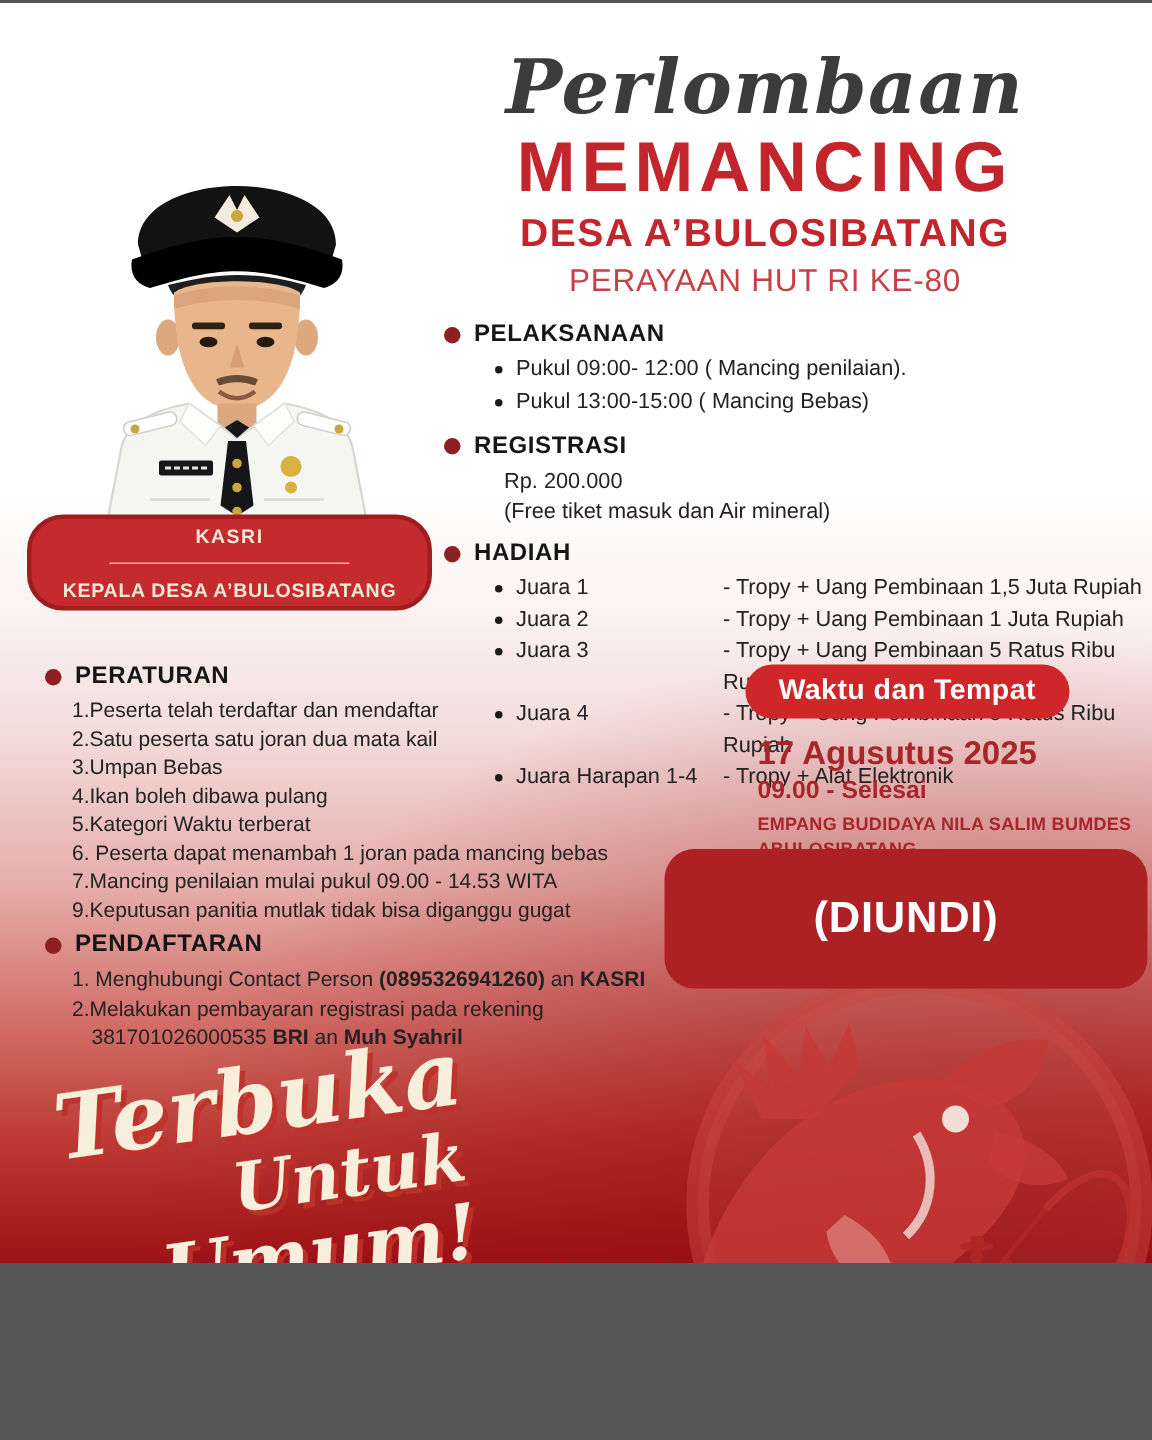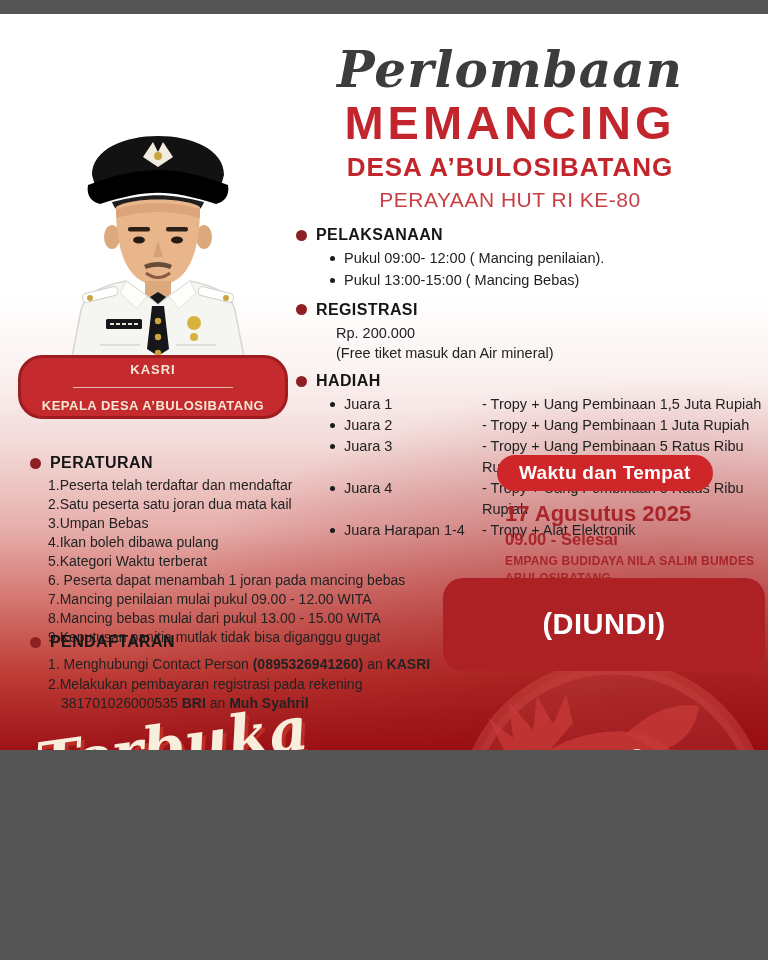--- a/index.html
+++ b/index.html
@@ -1,17 +1,17 @@
 <!DOCTYPE html>
 <html><head>
 <meta charset="utf-8">
 <style>
   html,body{margin:0;padding:0;background:#555;}
   .poster{
-    position:relative;width:768px;height:736px;margin:14px auto;overflow:hidden;
+    position:relative;width:768px;height:840px;margin:2px auto;overflow:hidden;
     font-family:"Liberation Sans",sans-serif;
     background:
       radial-gradient(140% 95% at 88% 102%, rgba(148,9,14,.72) 0%, rgba(148,9,14,0) 55%),
       linear-gradient(180deg,#ffffff 0%,#ffffff 38%,#fbf3f2 48%,#f3dcda 58%,#e6aeab 70%,#d4736d 80%,#bd3b35 90%,#9e1217 100%);
   }
   
   .title-block{position:absolute;left:290px;top:30px;width:440px;text-align:center;}
   .title-script{font-family:"DejaVu Serif",serif;font-style:italic;font-weight:bold;
     font-size:50px;color:#3c3c3c;line-height:1.05;letter-spacing:1px;}
   .title-main{font-size:47px;font-weight:800;color:#c2262c;letter-spacing:4px;line-height:1.0;margin-top:2px;}
@@ -241,23 +241,22 @@
         <span class="row"><span>2.</span><span>Satu peserta satu joran dua mata kail</span></span>
 
         <span class="row"><span>3.</span><span>Umpan Bebas</span></span>
 
         <span class="row"><span>4.</span><span>Ikan boleh dibawa pulang</span></span>
 
         <span class="row"><span>5.</span><span>Kategori Waktu terberat</span></span>
 
         <span class="row"><span>6.</span><span> Peserta dapat menambah 1 joran pada mancing bebas</span></span>
 
-        <span class="row"><span>7.</span><span>Mancing penilaian mulai pukul 09.00 - 12.00 WITA</span></span>
-
-        <span class="row"><span>8.</span><span>Mancing bebas mulai dari pukul 13.00 - 15.00 WITA</span></span>
+        <span class="row"><span>7.</span><span>Mancing penilaian mulai pukul 09.00 - 14.53 WITA</span></span>
+
 
         <span class="row"><span>9.</span><span>Keputusan panitia mutlak tidak bisa diganggu gugat</span></span>
       </div>
   </div>
 
   <div class="pendaftaran">
     <div class="sec-head" style="margin-top:0">
       <span class="sec-dot"></span>
       <span class="sec-title">PENDAFTARAN</span>
     </div>

